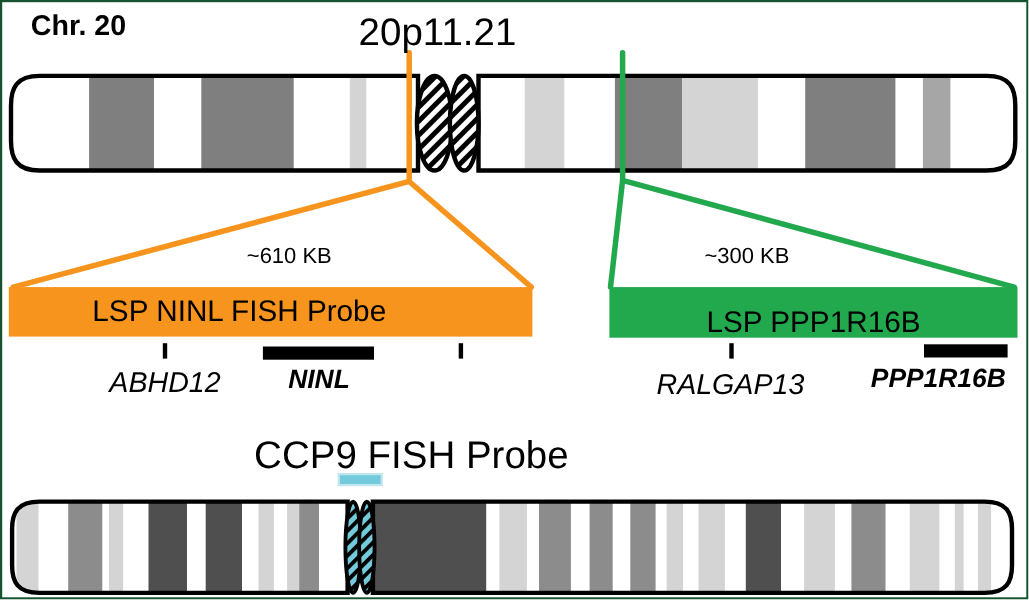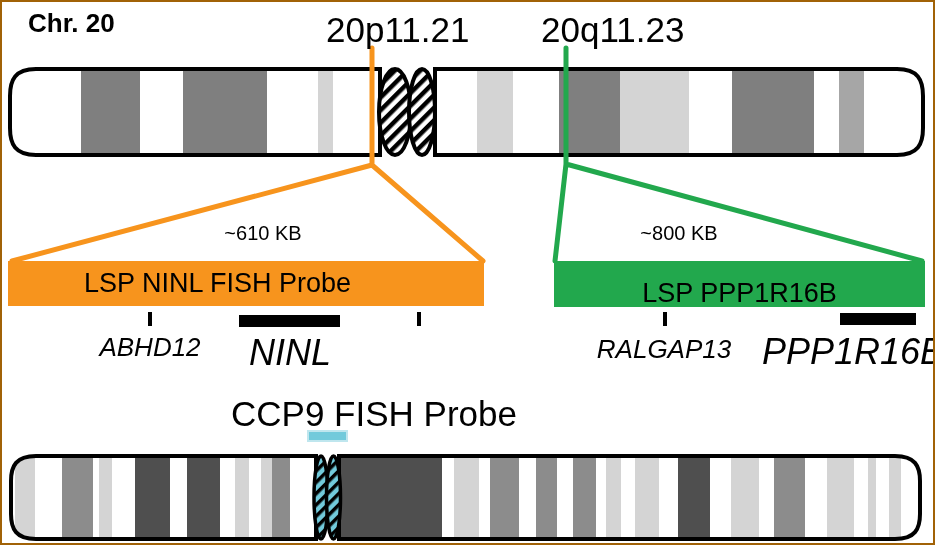--- a/index.html
+++ b/index.html
@@ -1,33 +1,33 @@
 <!DOCTYPE html>
 <html><head>
 <meta charset="utf-8">
 <style>
   html,body{margin:0;padding:0;background:#fff;}
   .canvas{
     position:relative;
     width:935px;height:545px;
     background:#ffffff;
-    border:2px solid #a16207;
+    border:2px solid #14532d;
     box-sizing:border-box;
     font-family:"Liberation Sans", sans-serif;
     color:#000;
     overflow:hidden;
   }
   .canvas svg{position:absolute;left:0;top:0;}
   .lbl{position:absolute;white-space:nowrap;}
   .chr-title{font-size:26px;font-weight:bold;}
   .locus{font-size:35px;}
   .kb{font-size:20px;text-align:center;width:200px;}
   .probe-box-label{position:absolute;display:flex;align-items:center;justify-content:center;font-size:27px;}
   .gene-sm{font-size:26px;font-style:italic;text-align:center;}
-  .gene-lg{font-size:36px;font-style:italic;text-align:center;}
+  .gene-lg{font-size:24px;font-style:italic;text-align:center;font-weight:bold;}
   .center200{width:200px;text-align:center;}
 </style>
 </head>
 <body>
 
 <div class="canvas">
 
   <svg width="931" height="541" viewBox="0 0 931 541">
     <defs>
       <pattern id="hatch-bw" patternUnits="userSpaceOnUse" width="9" height="9" patternTransform="rotate(45)">
@@ -127,24 +127,23 @@
         </g>
       <path d="M337,454 H893 C913,454 918,464 918,479 V512 C918,527 913,537 893,537 H337 Z" fill="none" stroke="#000" stroke-width="4"></path>
 
       <ellipse cx="319" cy="495.5" rx="7" ry="41.5" fill="url(#hatch-cyan)" stroke="#000" stroke-width="3.5"></ellipse>
       <ellipse cx="331.5" cy="495.5" rx="7" ry="41.5" fill="url(#hatch-cyan)" stroke="#000" stroke-width="3.5"></ellipse>
     </g>
   </svg>
 
   <div class="lbl chr-title" style="left:26px;top:6px;">Chr. 20</div>
   <div class="lbl locus" style="left:324px;top:8px;">20p11.21</div>
-  <div class="lbl locus" style="left:539px;top:8px;">20q11.23</div>
 
   <div class="lbl kb" style="left:161px;top:220px;">~610 KB</div>
-  <div class="lbl kb" style="left:577px;top:220px;">~800 KB</div>
+  <div class="lbl kb" style="left:577px;top:220px;">~300 KB</div>
 
   <div class="probe-box-label" style="left:6px;top:259px;width:419px;height:45px;">LSP NINL FISH Probe</div>
   <div class="probe-box-label" style="left:552px;top:259px;width:371px;height:64px;">LSP PPP1R16B</div>
 
   <div class="lbl gene-sm center200" style="left:48px;top:330px;">ABHD12</div>
   <div class="lbl gene-lg center200" style="left:188px;top:330px;">NINL</div>
   <div class="lbl gene-sm center200" style="left:562px;top:332px;">RALGAP13</div>
   <div class="lbl gene-lg center200" style="left:751px;top:329px;">PPP1R16B</div>
 
   <div class="lbl locus" style="left:197px;top:392px;margin-left:32px;">CCP9 FISH Probe</div>

